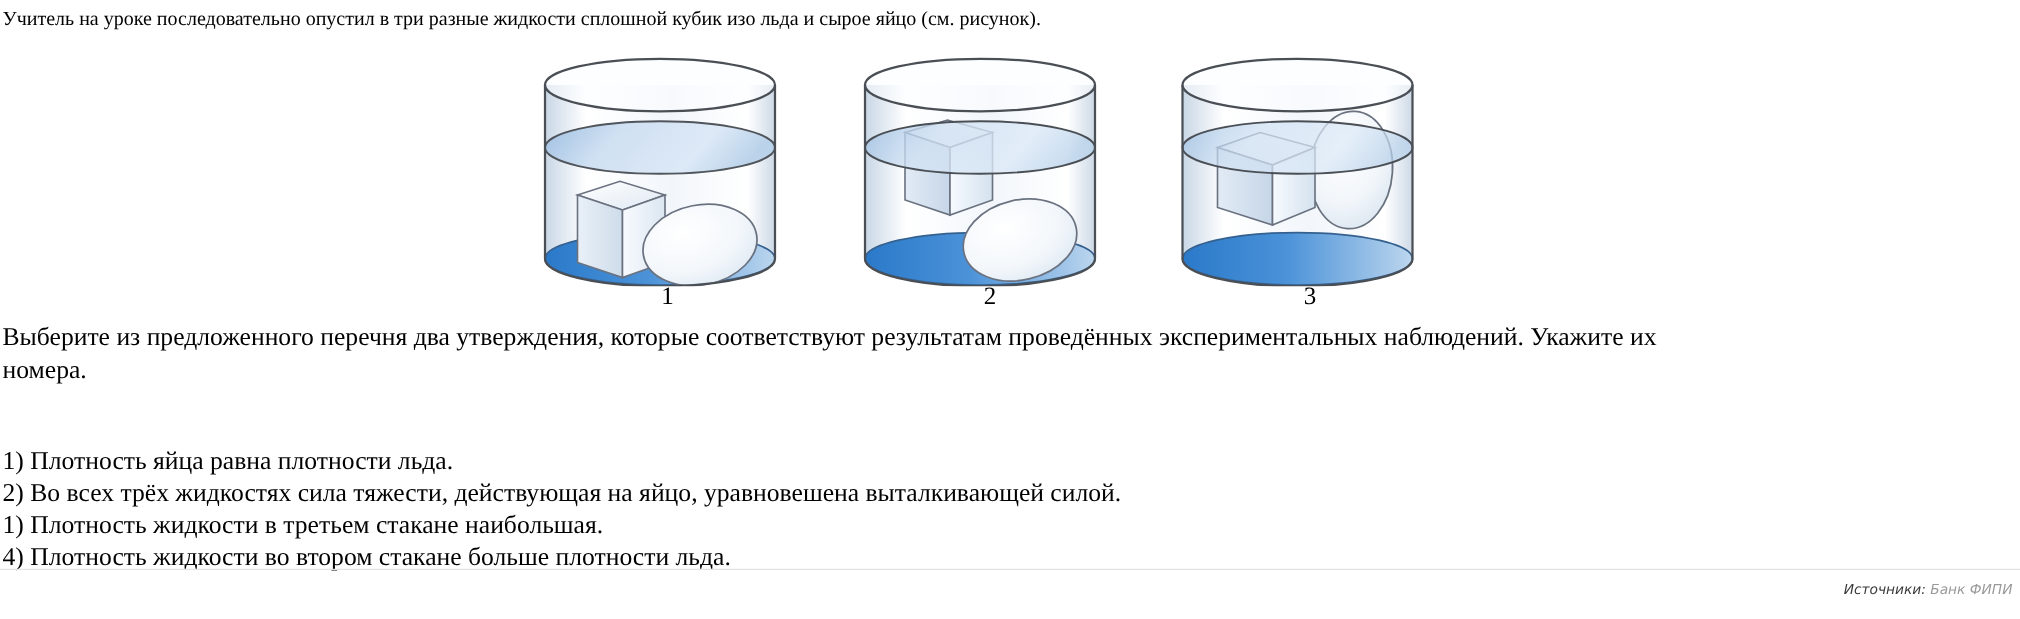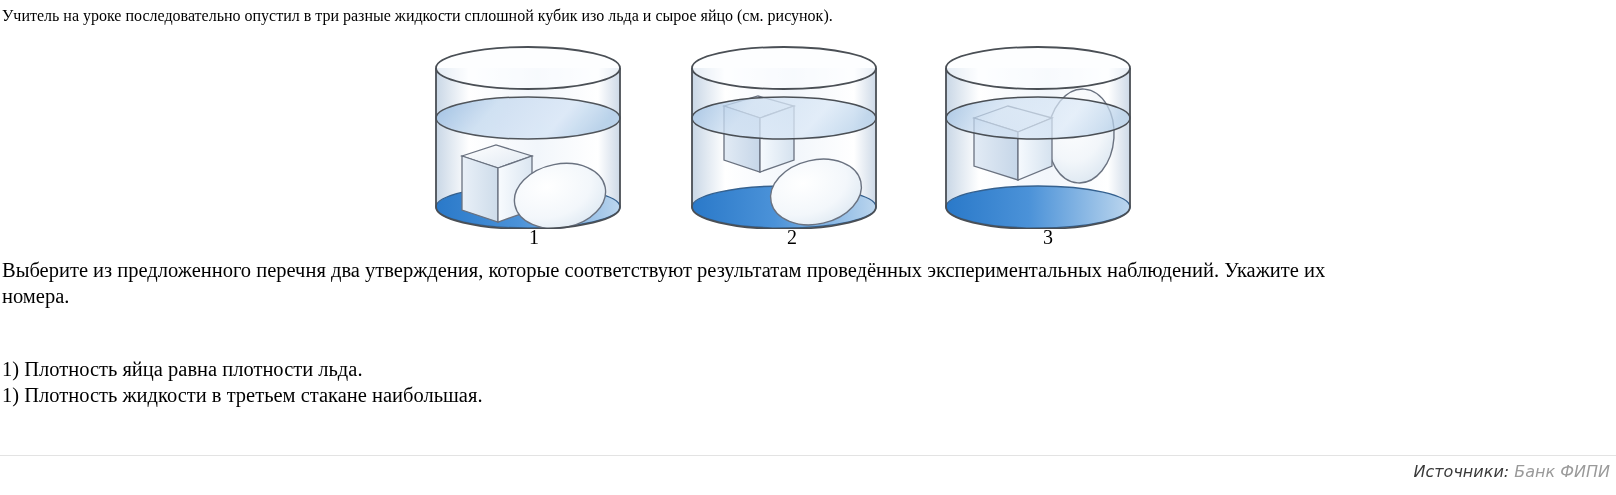--- a/index.html
+++ b/index.html
@@ -99,21 +99,21 @@
     left: 0;
     top: 455px;
     width: 1616px;
     height: 1px;
     background: #e3e3e3;
   }
   .source {
     position: absolute;
     right: 6px;
     top: 462px;
-    font-size: 16px;
+    font-size: 11px;
     line-height: 20px;
     font-style: italic;
     font-family: "DejaVu Sans", "Liberation Sans", sans-serif;
     white-space: nowrap;
   }
   .source .src-label { color: #3a3a3a; }
   .source .src-value { color: #9a9a9a; }
 </style>
 </head>
 <body>
@@ -304,21 +304,23 @@
 
   </div>
 
   <div class="prompt">
     <div>Выберите из предложенного перечня два утверждения, которые соответствуют результатам проведённых экспериментальных наблюдений. Укажите их</div>
     <div>номера.</div>
   </div>
 
   <div class="options">
     <div class="option-line">1) Плотность яйца равна плотности льда.</div>
+    <div class="option-line">2) Во всех трёх жидкостях сила тяжести, действующая на яйцо, уравновешена выталкивающей силой.</div>
     <div class="option-line">1) Плотность жидкости в третьем стакане наибольшая.</div>
+    <div class="option-line">4) Плотность жидкости во втором стакане больше плотности льда.</div>
   </div>
 
   <div class="divider"></div>
   <div class="source">
     <span class="src-label">Источники:</span>
     <span class="src-value">Банк ФИПИ</span>
   </div>
 
 </div>
 

